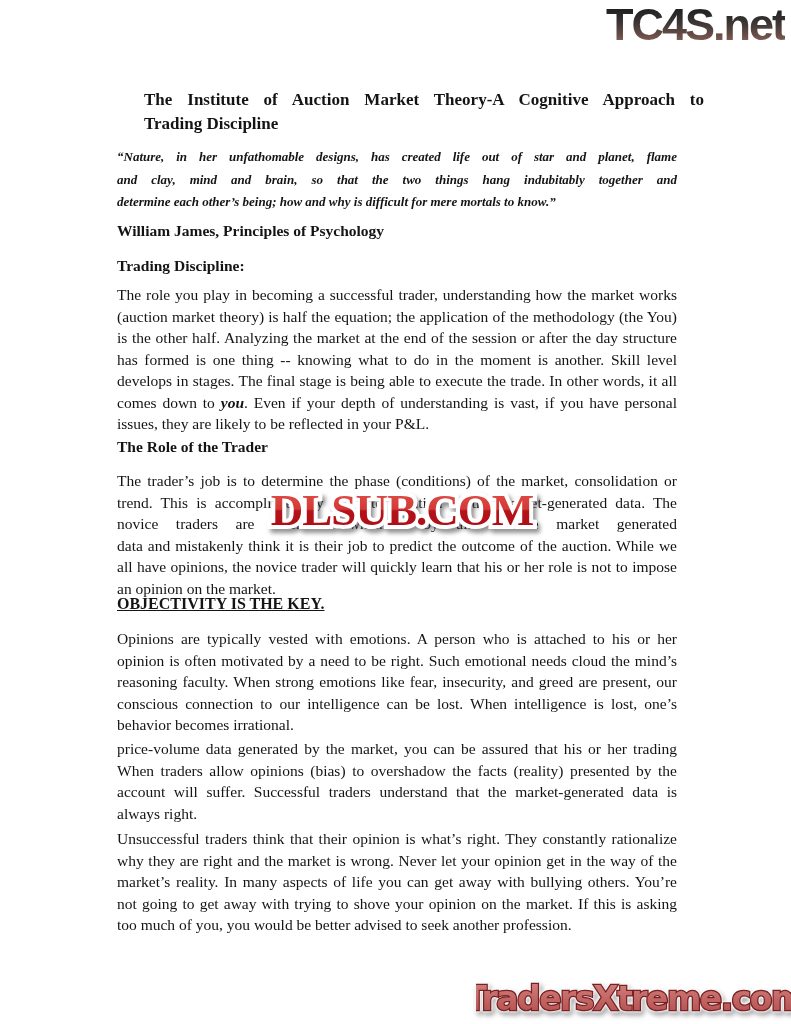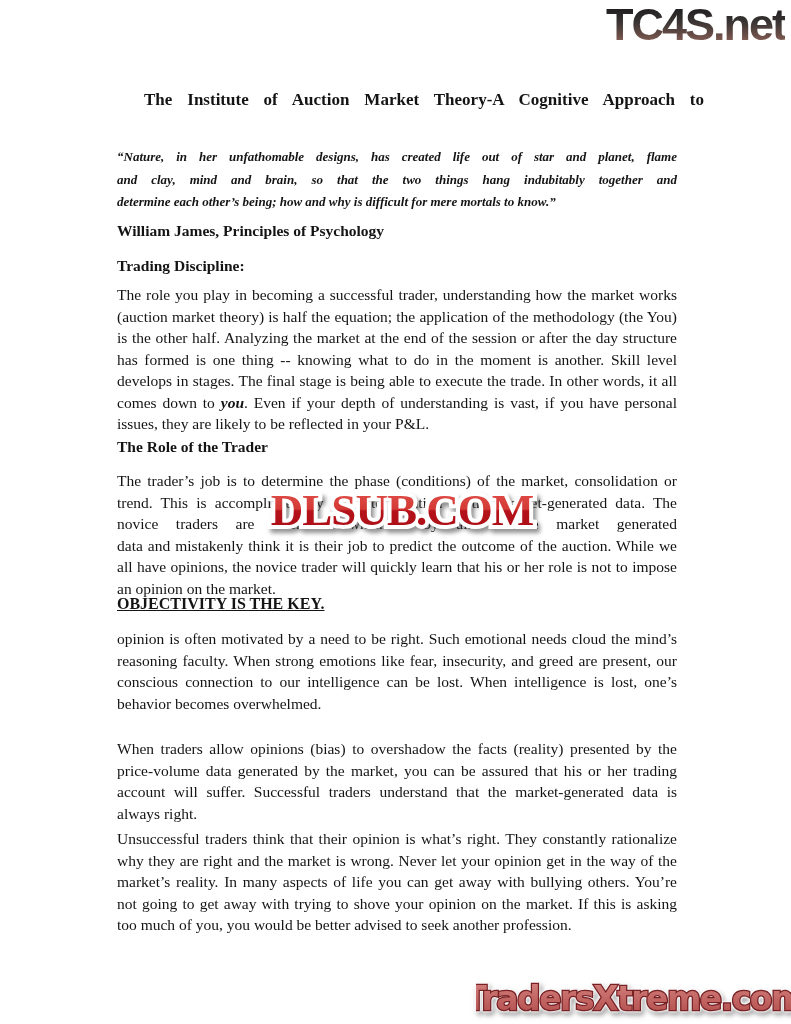--- a/index.html
+++ b/index.html
@@ -98,20 +98,21 @@
 <body>
 
 <div class="page">
 
   <div class="tc4s">TC4S.net</div>
 
   <div class="content">
 
     <div class="block doc-title" style="top:88px">
       <div class="jline">The Institute of Auction Market Theory-A Cognitive Approach to</div>
+      <div class="jline last">Trading Discipline</div>
     </div>
 
     <div class="block quote" style="top:146px">
       <div class="jline">“Nature, in her unfathomable designs, has created life out of star and planet, flame</div>
       <div class="jline">and clay, mind and brain, so that the two things hang indubitably together and</div>
       <div class="jline last">determine each other’s being; how and why is difficult for mere mortals to know.”</div>
     </div>
 
     <div class="block attribution" style="top:220px">William James, Principles of Psychology</div>
 
@@ -134,29 +135,30 @@
       <div class="jline">trend. This is accomplished by the interpretation of the market-generated data. The</div>
       <div class="jline">novice traders are often overwhelmed by all of the market generated</div>
       <div class="jline">data and mistakenly think it is their job to predict the outcome of the auction. While we</div>
       <div class="jline">all have opinions, the novice trader will quickly learn that his or her role is not to impose</div>
       <div class="jline last">an opinion on the market.</div>
     </div>
 
     <div class="block center-heading" style="top:593px">OBJECTIVITY IS THE KEY.</div>
 
     <div class="block para" style="top:628px">
+      <div class="jline">Opinions are typically vested with emotions. A person who is attached to his or her</div>
       <div class="jline">opinion is often motivated by a need to be right. Such emotional needs cloud the mind’s</div>
       <div class="jline">reasoning faculty. When strong emotions like fear, insecurity, and greed are present, our</div>
       <div class="jline">conscious connection to our intelligence can be lost. When intelligence is lost, one’s</div>
-      <div class="jline last">behavior becomes overwhelmed.</div>
+      <div class="jline last">behavior becomes irrational.</div>
     </div>
 
     <div class="block para" style="top:738px">
+      <div class="jline">price-volume data generated by the market, you can be assured that his or her trading</div>
       <div class="jline">When traders allow opinions (bias) to overshadow the facts (reality) presented by the</div>
-      <div class="jline">price-volume data generated by the market, you can be assured that his or her trading</div>
       <div class="jline">account will suffer. Successful traders understand that the market-generated data is</div>
       <div class="jline last">always right.</div>
     </div>
 
     <div class="block para" style="top:828px">
       <div class="jline">Unsuccessful traders think that their opinion is what’s right. They constantly rationalize</div>
       <div class="jline">why they are right and the market is wrong. Never let your opinion get in the way of the</div>
       <div class="jline">market’s reality. In many aspects of life you can get away with bullying others. You’re</div>
       <div class="jline">not going to get away with trying to shove your opinion on the market. If this is asking</div>
       <div class="jline last">too much of you, you would be better advised to seek another profession.</div>

